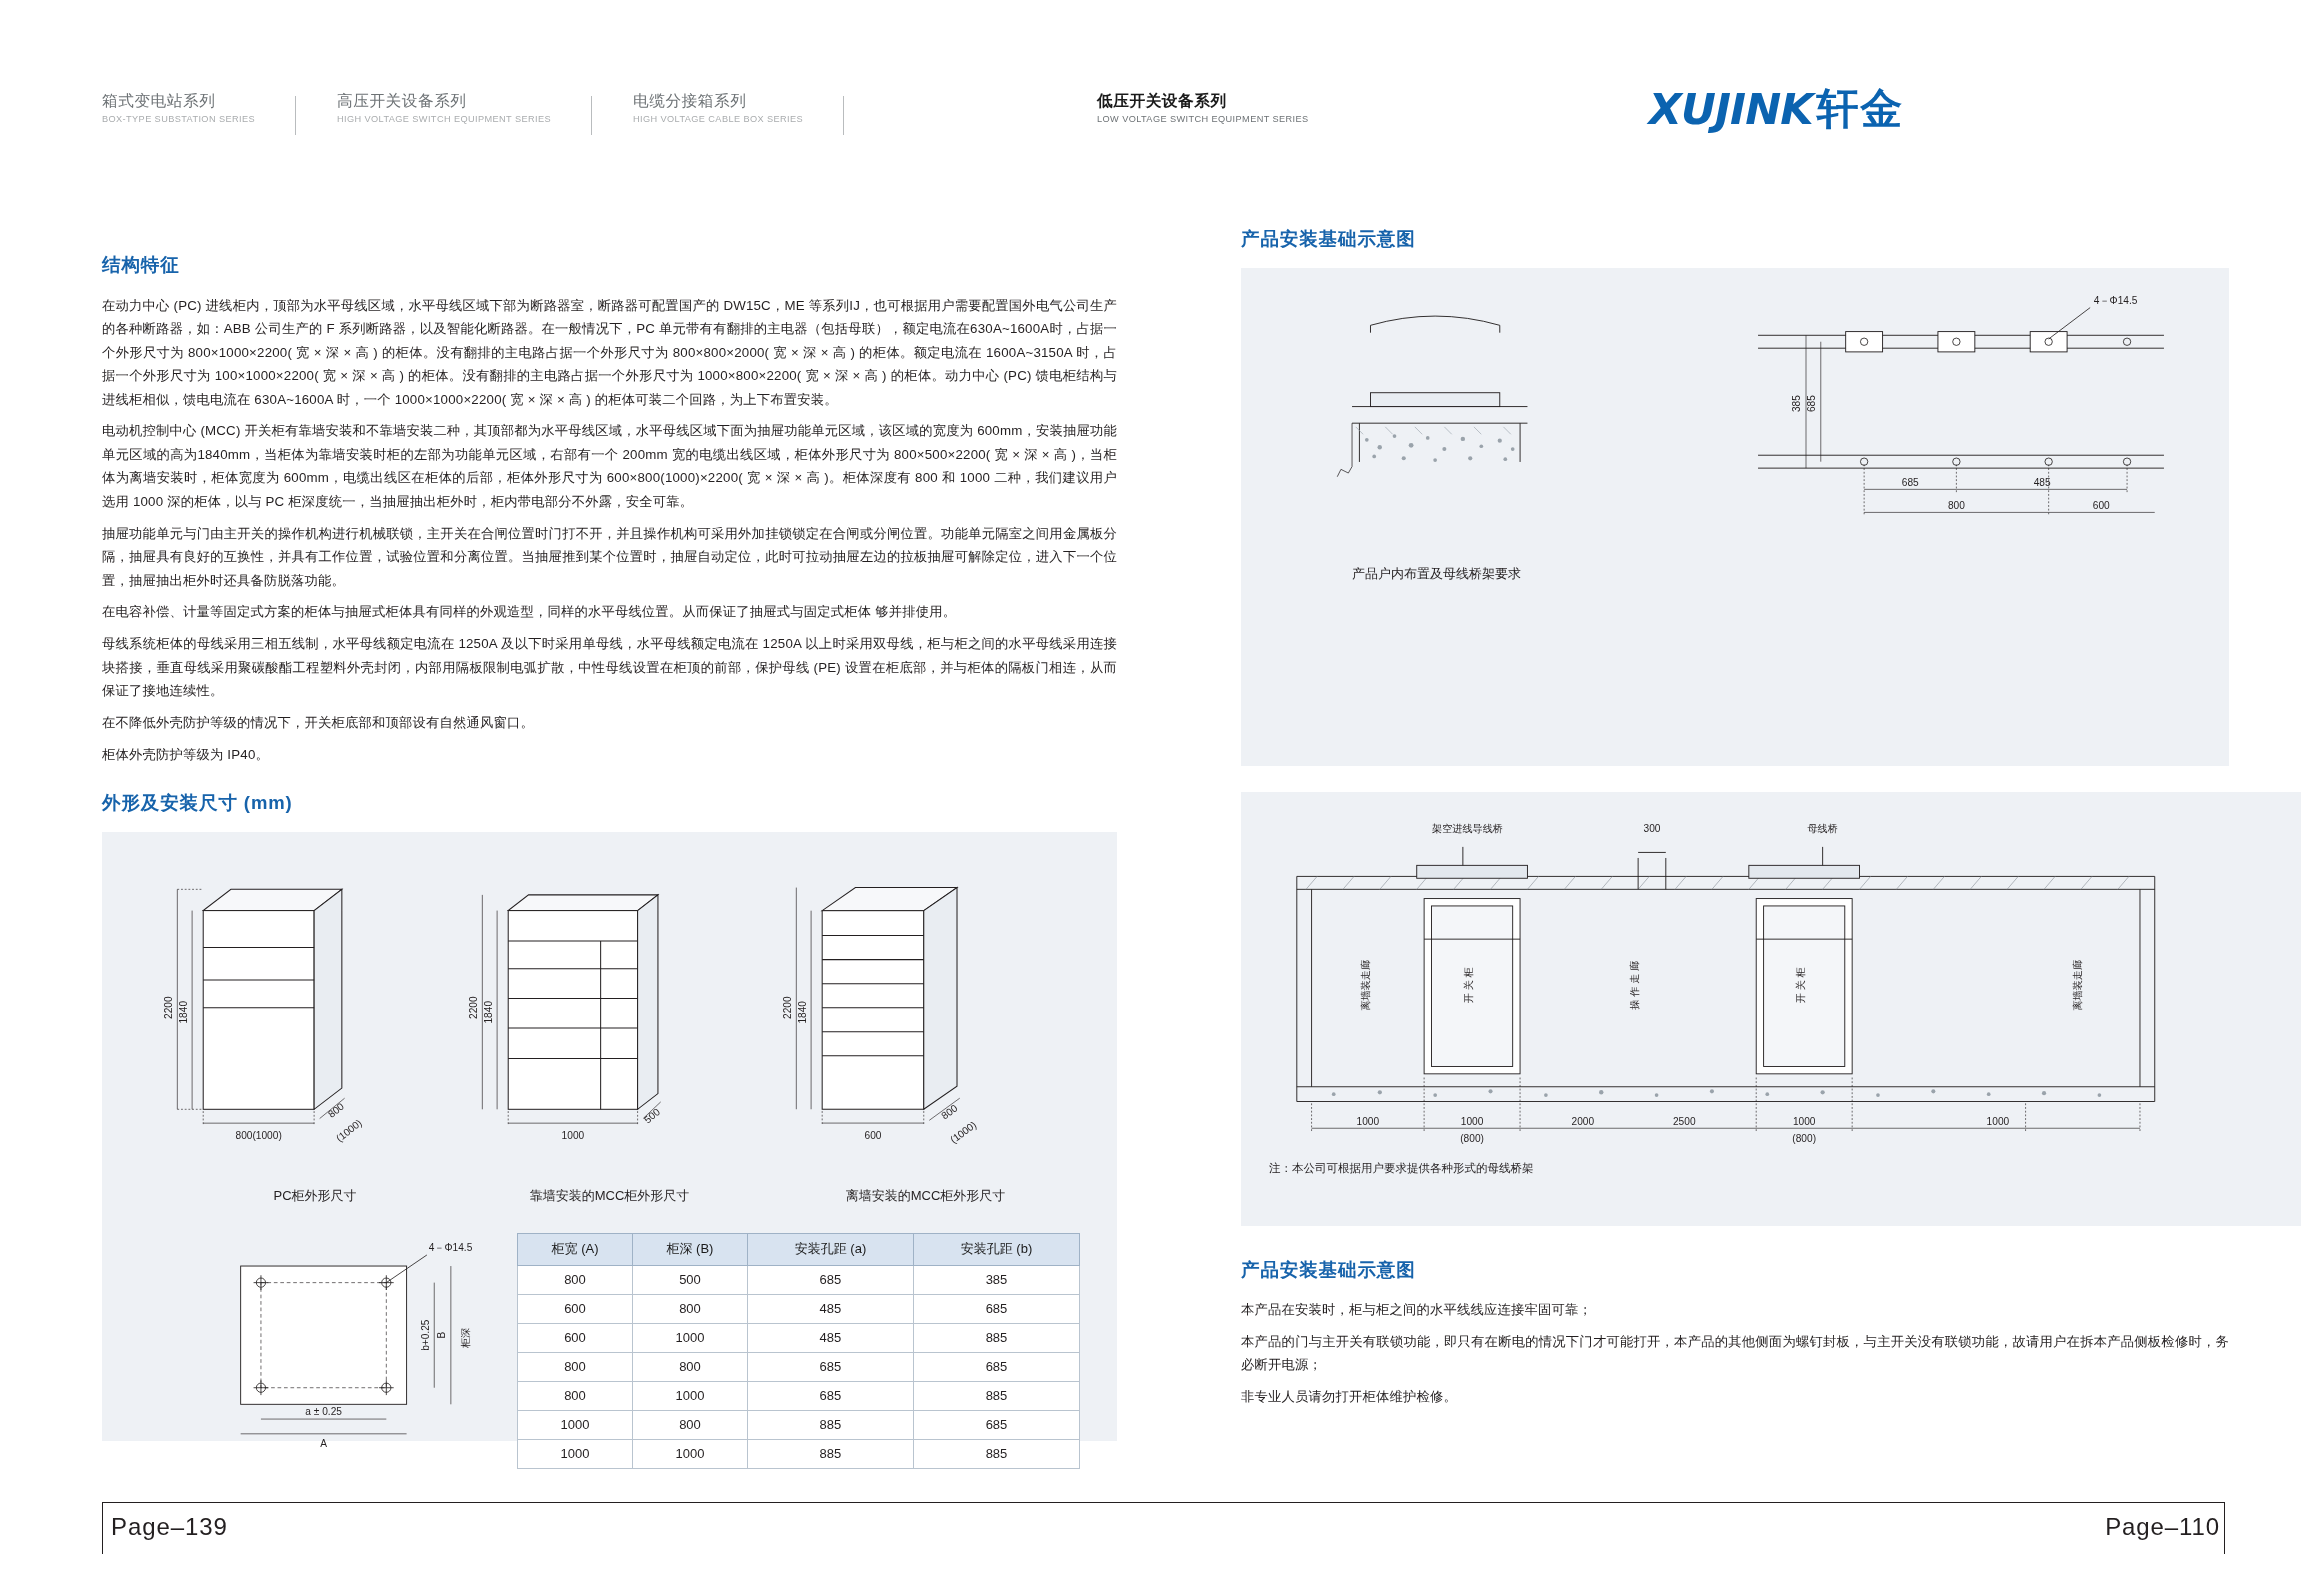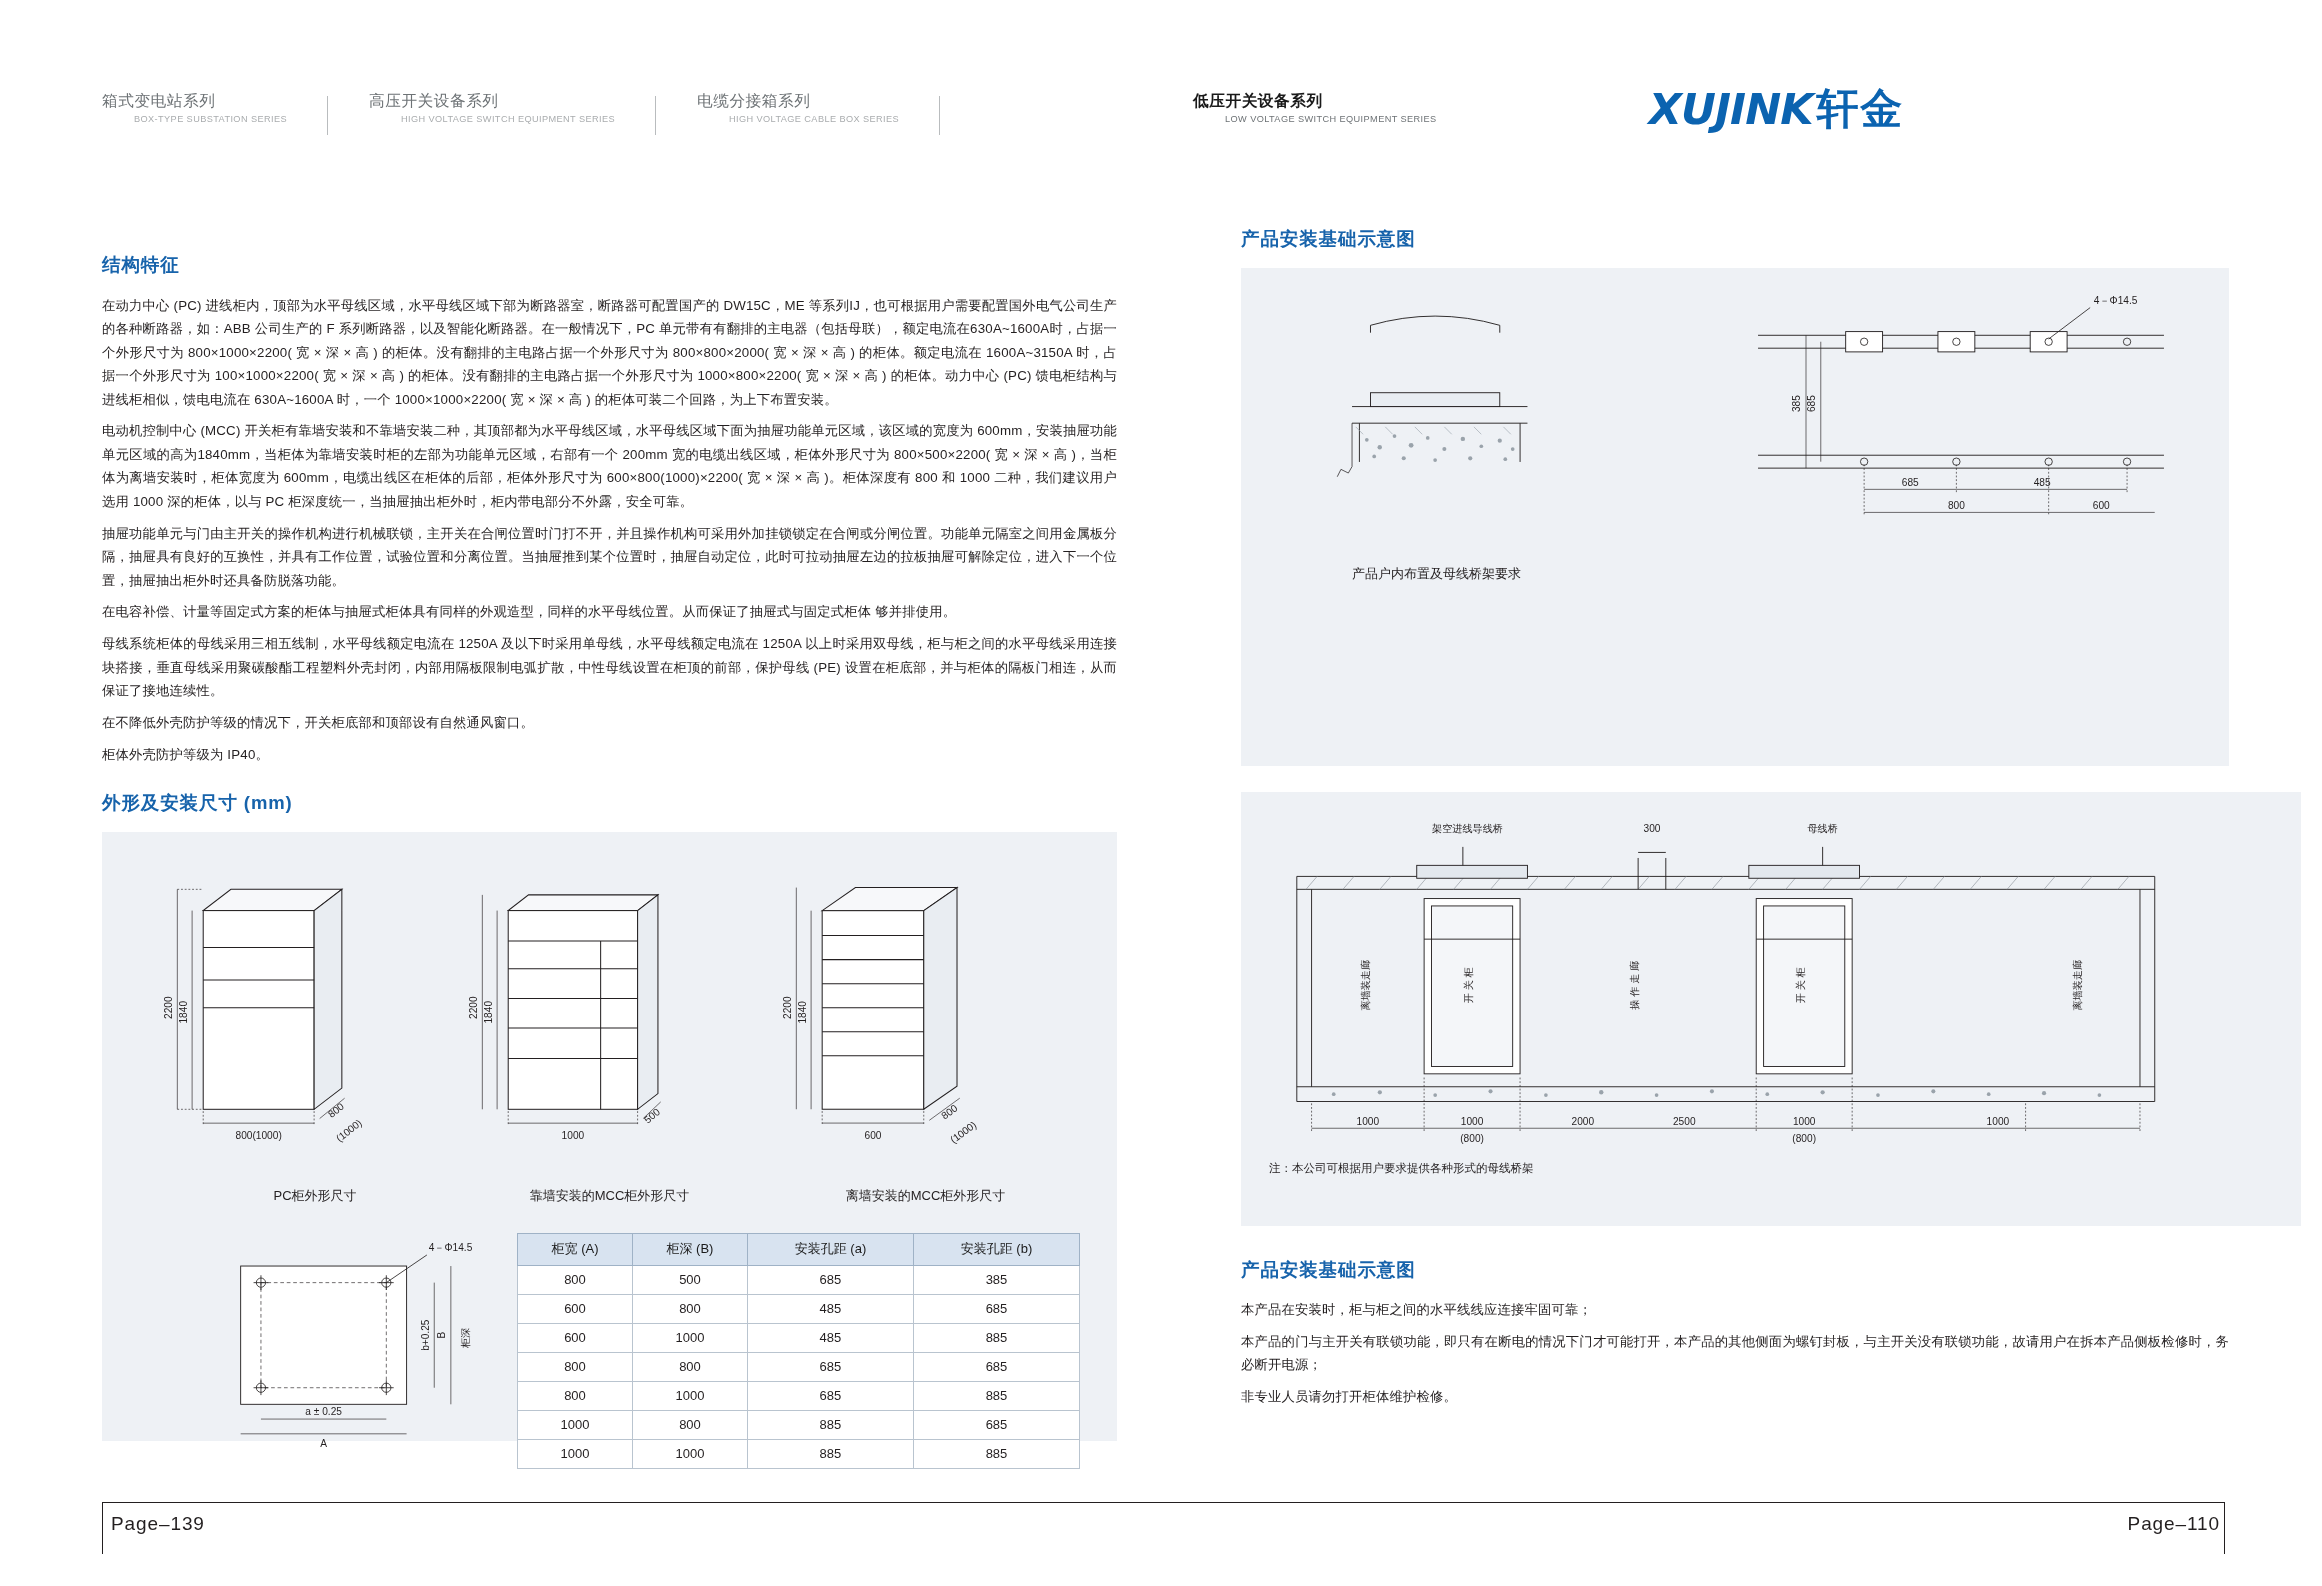--- a/index.html
+++ b/index.html
@@ -6,21 +6,21 @@
   body{width:2322px;height:1587px;font-family:"Liberation Sans",sans-serif;color:#231f20;position:relative;overflow:hidden;}
   .page{position:absolute;inset:0;background:#fff;}
 
   
   .header{position:absolute;left:0;top:0;width:2001px;height:157px;}
   .hdr-tabs{position:absolute;left:102px;top:92px;display:flex;align-items:flex-start;}
   .hdr-tab{position:relative;padding-right:41px;margin-right:41px;}
   .hdr-tab:after{content:"";position:absolute;right:0;top:3.7px;width:0.9px;height:39px;background:#b9bcbe;}
   .hdr-tab:last-child:after{display:none;}
   .hdr-cn{font-size:15.7px;line-height:18.5px;color:#6d7275;letter-spacing:0.5px;white-space:nowrap;}
-  .hdr-en{font-size:9.2px;line-height:13px;color:#a9acae;letter-spacing:0.4px;white-space:nowrap;margin-top:2.8px;margin-left:32px;}
+  .hdr-en{font-size:9.2px;line-height:13px;color:#a9acae;letter-spacing:0.4px;white-space:nowrap;margin-top:2.8px;}
   .hdr-tab.active .hdr-cn{color:#1a1a1a;font-weight:bold;}
   .hdr-tab.active .hdr-en{color:#6d7275;}
   .hdr-tab.spaced{margin-left:212px;}
 
   .logo{position:absolute;right:97px;top:81px;display:flex;align-items:center;}
   .logo-x{font-size:43px;font-weight:bold;font-style:italic;color:#0b63b0;letter-spacing:-0.9px;font-family:"DejaVu Sans",sans-serif;}
   .logo-cn{font-size:42px;font-weight:bold;color:#0b63b0;margin-left:3.7px;letter-spacing:1.8px;}
 
   
   .col-left{position:absolute;left:102px;top:226px;width:1015px;margin-top:26px;}
@@ -45,21 +45,21 @@
   table.dims td{border:0.9px solid #b9c4cf;padding:6.5px 3.7px;text-align:center;background:#fff;}
 
   
   #found-panel{width:988px;height:498px;margin-top:13px;position:relative;background:#eef1f5;}
   #layout-panel{width:1060px;height:434px;margin-top:26px;position:relative;background:#eef1f5;}
   .note{font-size:11.5px;color:#231f20;}
 
   
   .footer{position:absolute;left:0;bottom:0;width:2322px;height:111px;}
   .foot-line{position:absolute;left:102px;right:97px;top:26px;height:0.9px;background:#231f20;}
-  .page-num{position:absolute;top:37px;font-size:19px;color:#231f20;letter-spacing:0.9px;}
+  .page-num{position:absolute;top:37px;font-size:24px;color:#231f20;letter-spacing:0.9px;}
   .page-left{left:111px;}
   .page-right{right:102px;}
   .foot-tick{position:absolute;top:27px;width:0.9px;height:51px;background:#231f20;}
 </style>
 </head>
 <body>
 
 <div class="page">
 
   <div class="header">

